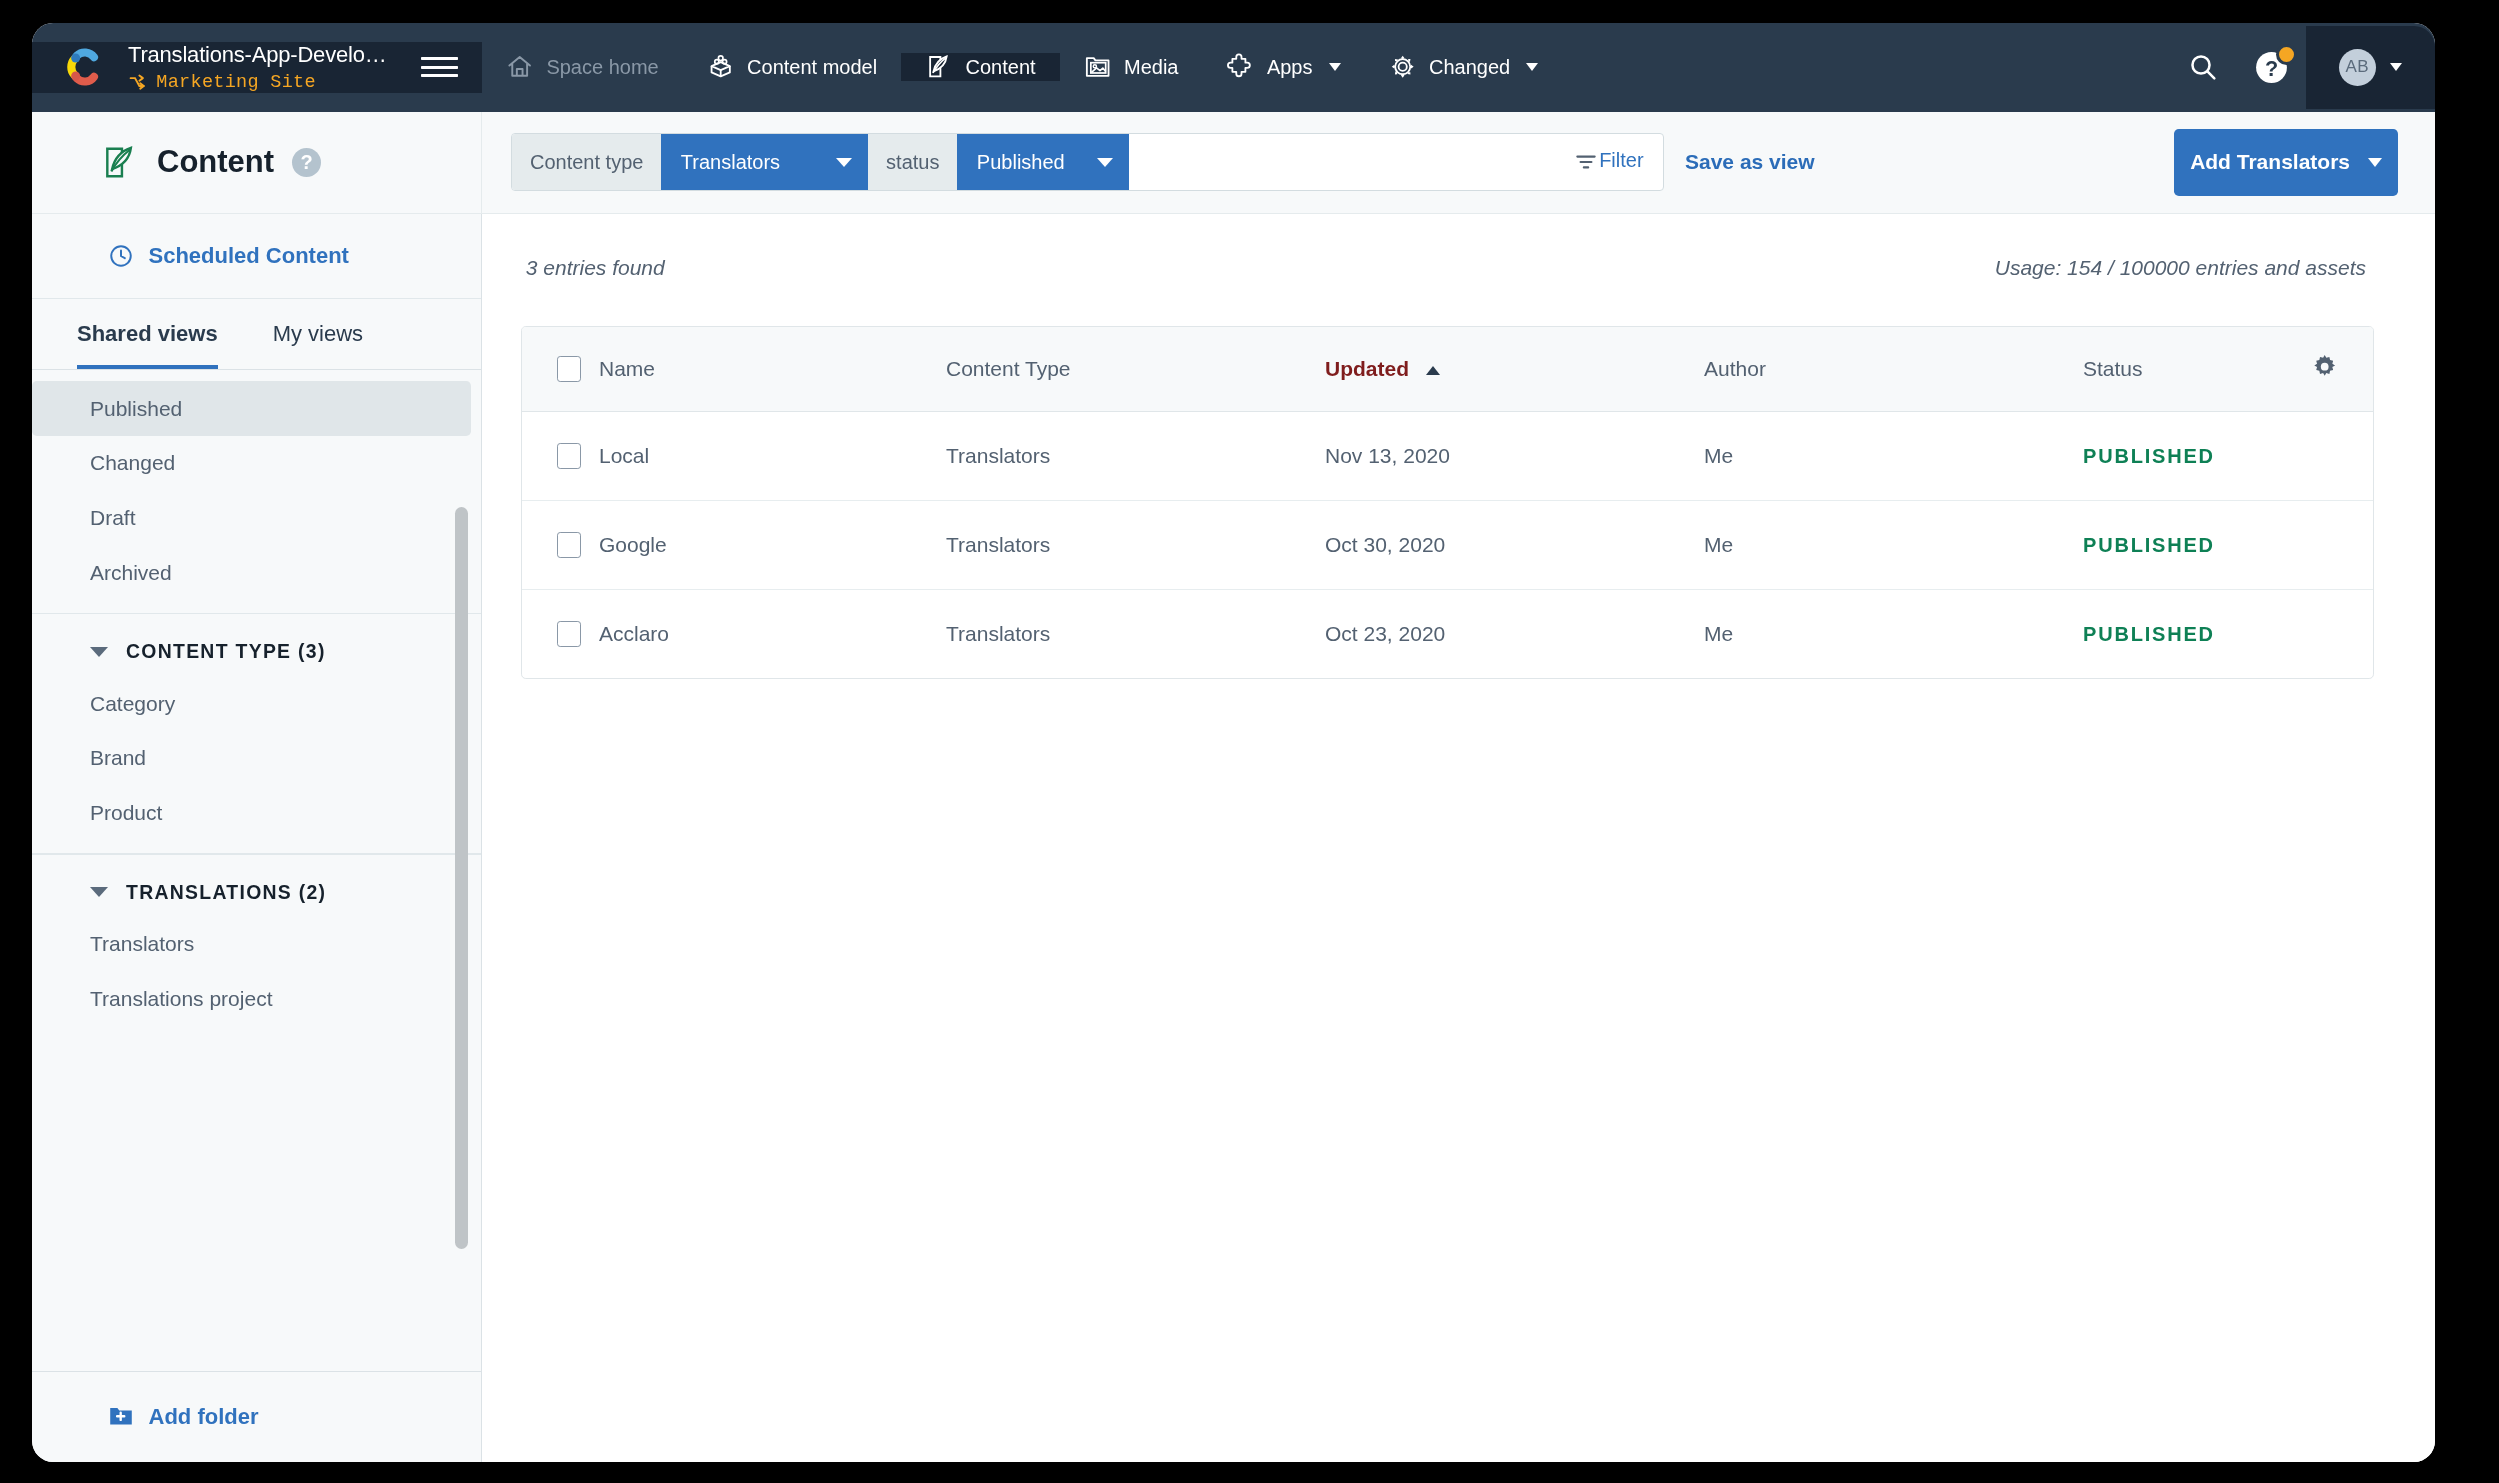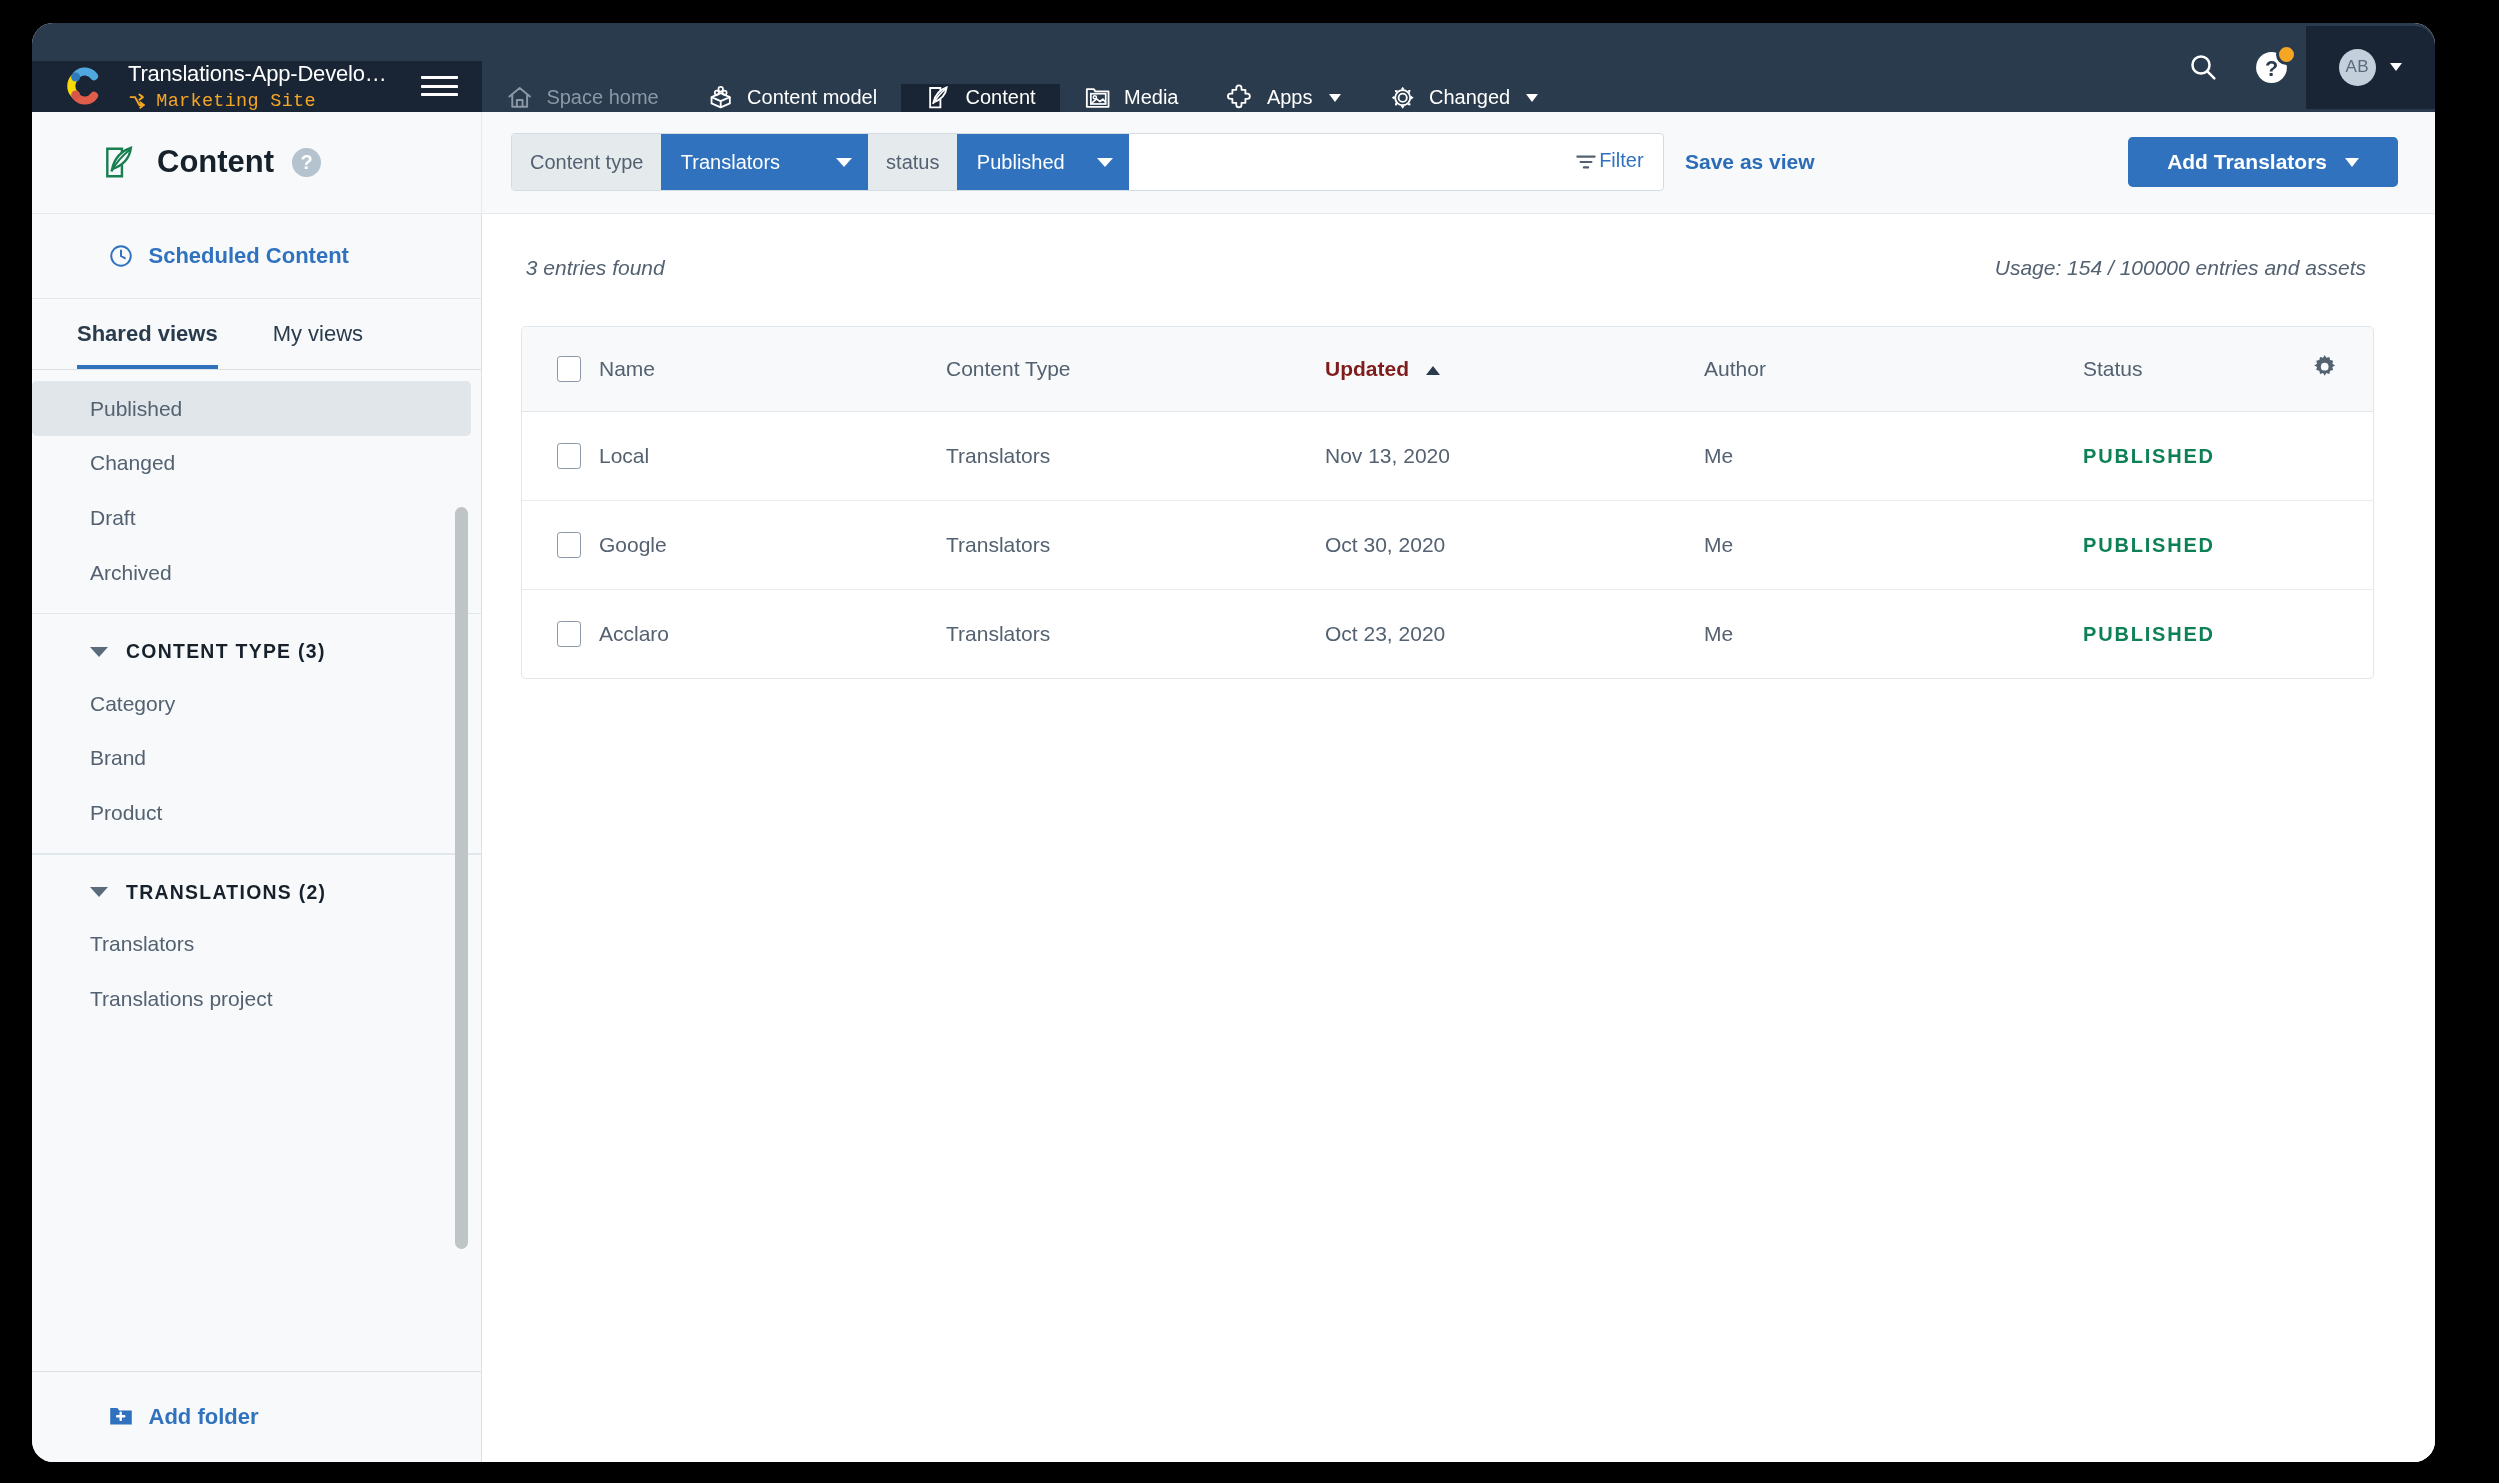--- a/index.html
+++ b/index.html
@@ -18,21 +18,21 @@
     overflow: hidden;
     display: flex;
     flex-direction: column;
   }
 
   
   .topnav {
     height: 89px;
     background: #2a3b4d;
     display: flex;
-    align-items: flex-end;
+    align-items: center;
     flex: 0 0 89px;
     color: #ffffff;
   }
   .space-block {
     width: 450px;
     background: #192534;
     display: flex;
     align-items: center;
     padding-left: 31px;
     flex: 0 0 450px;
@@ -158,21 +158,21 @@
   .filter-spacer { flex: 1; }
   .filter-action {
     display: flex; align-items: flex-start; gap: 0;
     color: #3072be; font-size: 20px; padding-right: 19.4px; cursor: pointer;
   }
   .save-view { color: #2b6cb8; font-size: 21px; font-weight: bold; cursor: pointer; white-space: nowrap; }
   .add-btn {
     margin-left: auto;
     background: #3072be; color: #ffffff;
     font-size: 21px; font-weight: bold;
-    padding: 0 39px; height: 50px; border-radius: 4.8px;
+    padding: 0 16px; height: 67px; border-radius: 4.8px;
     display: flex; align-items: center; gap: 18px;
     cursor: pointer; white-space: nowrap;
   }
   .add-caret {
     width: 0; height: 0;
     border-left: 7.3px solid transparent;
     border-right: 7.3px solid transparent;
     border-top: 9px solid #ffffff;
   }
 

